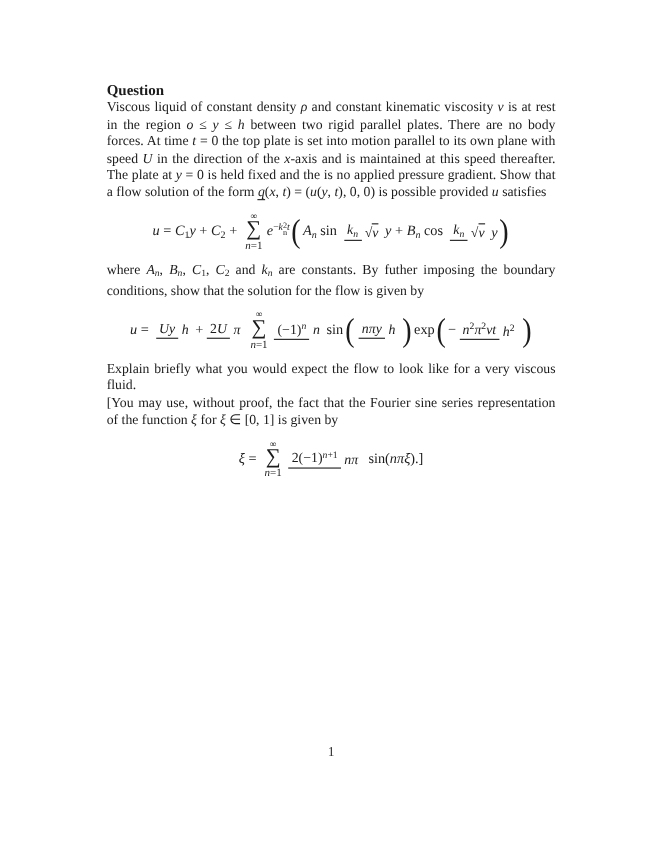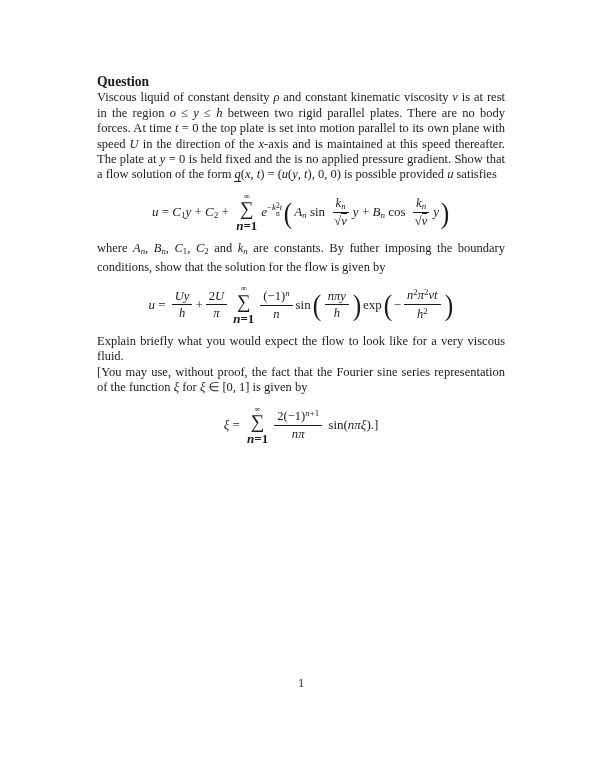--- a/index.html
+++ b/index.html
@@ -22,32 +22,32 @@
   .sp{font-size:0.7em;vertical-align:0.5em;}
   .ul{border-bottom:0.9px solid currentColor;}
   .ov{border-top:0.9px solid currentColor;}
   
   .deq{
     display:flex;justify-content:center;align-items:center;
     font-size:13px;margin:9px 0;gap:1px;white-space:pre;
   }
   .deq .mg{display:inline-block;}
   .frac{
-    display:inline-flex;flex-direction:column;align-items:center;
+    display:inline-flex;flex-direction:row;align-items:center;
     vertical-align:middle;margin:0 2px;font-size:12.6px;
   }
   .frac .fn{display:block;padding:0 3px 1px 3px;border-bottom:0.9px solid currentColor;line-height:1.15;text-align:center;}
   .frac .fd{display:block;padding:1px 3px 0 3px;line-height:1.15;text-align:center;}
   .sum{
     display:inline-flex;flex-direction:column;align-items:center;
     line-height:1;margin:0 3px;
   }
   .sum .st{font-size:8.5px;line-height:1;}
   .sum .ss{font-size:19px;line-height:0.95;}
-  .sum .sbm{font-size:13px;line-height:1;margin-top:1px;font-weight:bold;}
+  .sum .sbm{font-size:10px;line-height:1;margin-top:1px;}
   .bp{
     font-size:30px;line-height:0.9;font-weight:300;
     transform:scaleX(0.85);display:inline-block;
   }
   .mexp{
     display:inline-block;font-size:8.8px;transform:translateY(-5px);
   }
   .stk{
     display:inline-flex;flex-direction:column;align-items:center;
     font-size:7.5px;line-height:0.95;vertical-align:middle;

